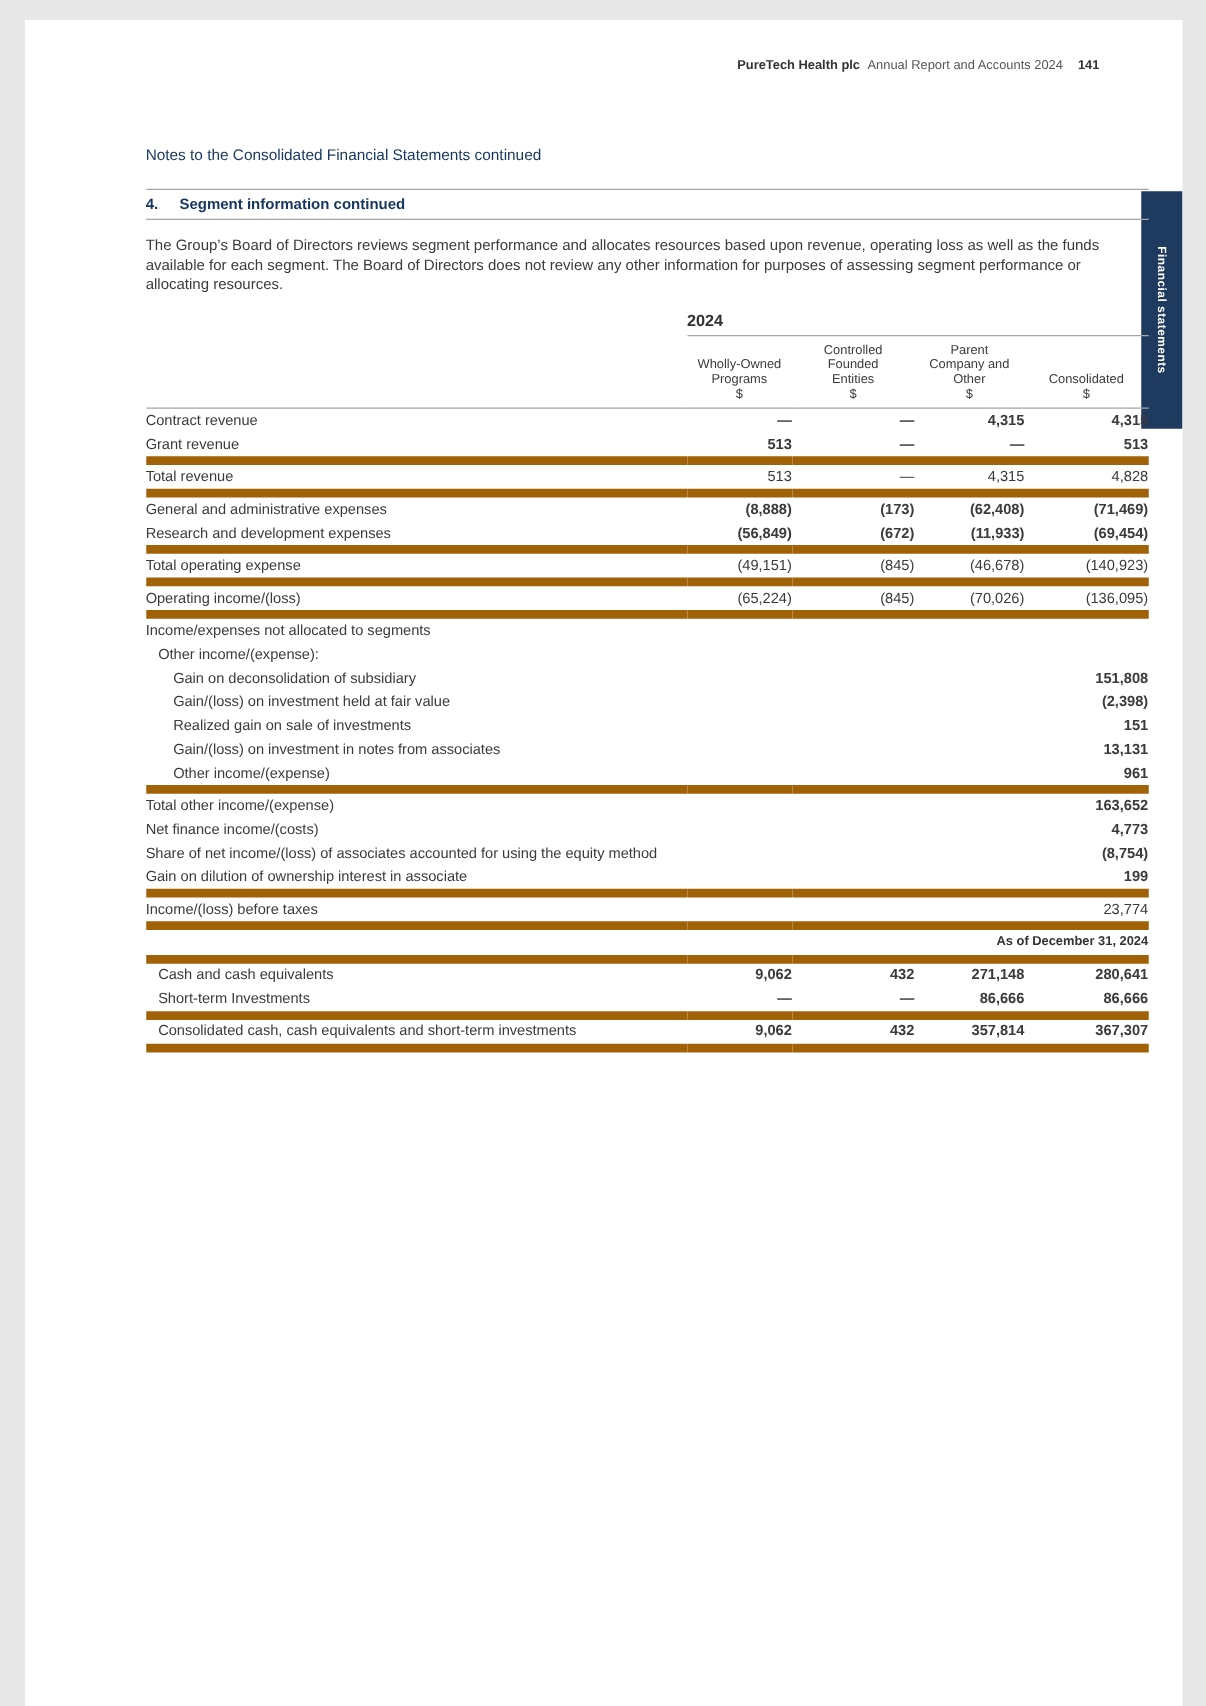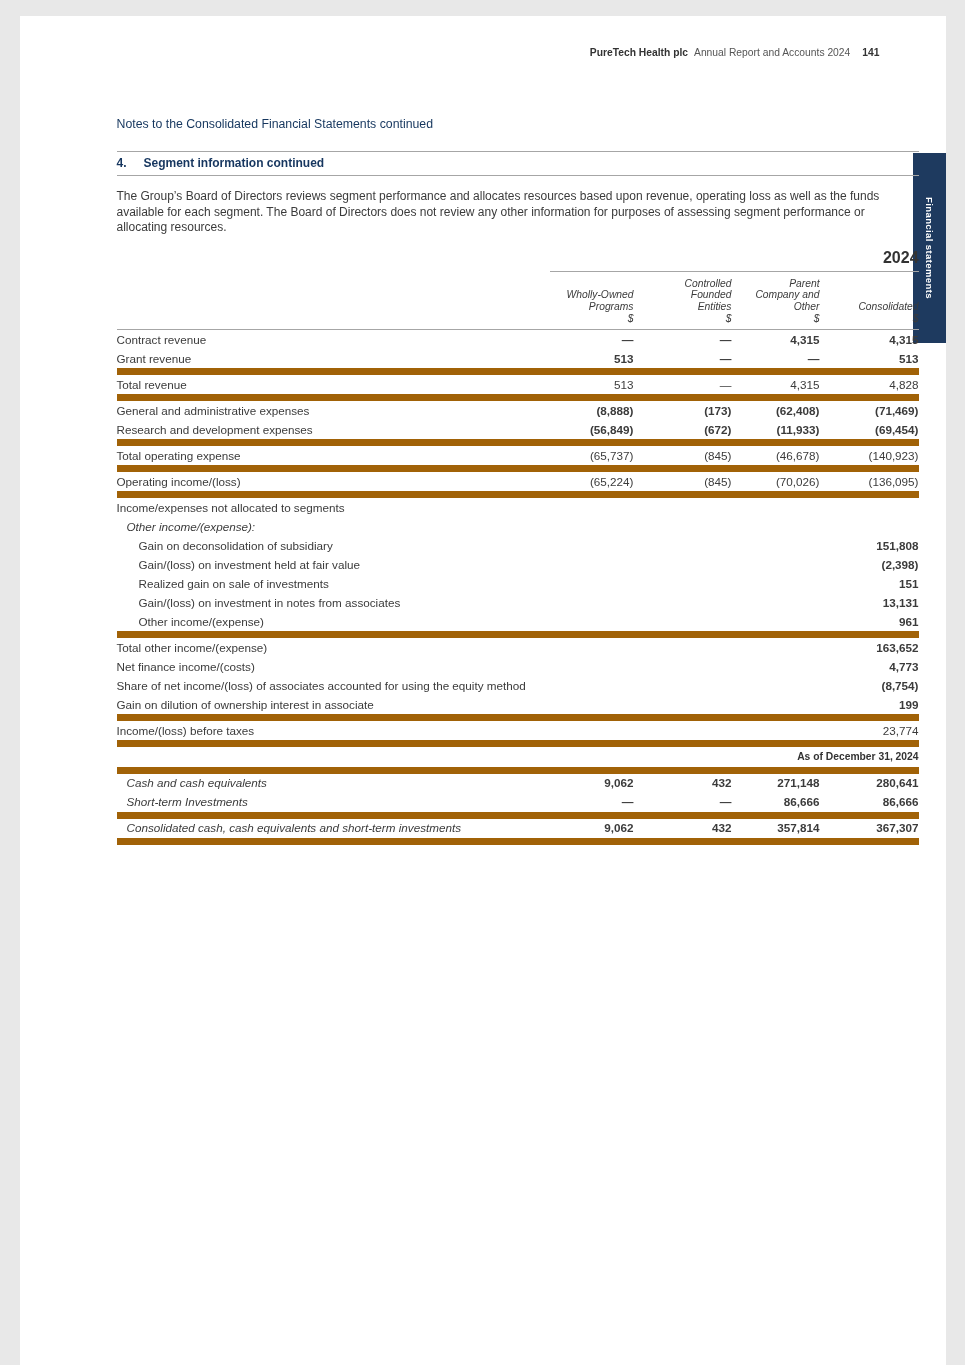--- a/index.html
+++ b/index.html
@@ -46,32 +46,32 @@
   .intro {
     margin-top:13px; margin-bottom:13px;
     font-size:12px; line-height:15.6px; color:#3b3b3b;
   }
 
   
   table { width:100%; border-collapse:collapse; table-layout:fixed;
           font-size:11.7px; color:#3b3b3b; margin-top:2px; }
   th, td { vertical-align:bottom; }
   th.year {
-    text-align:right; font-size:16px; font-weight:700; color:#333;
+    text-align:left; font-size:13px; font-weight:700; color:#333;
     padding:0 0 4px; border-bottom:1px solid #a6a6a6;
   }
   tr.col-header-row > th { border-bottom:1px solid #a6a6a6; }
   th.col-head {
-    text-align:right; font-weight:400; font-size:10.3px; line-height:11.6px;
-    color:#3b3b3b; padding:6px 0 5px;font-style:italic;
+    font-weight:400; font-size:10.3px; line-height:11.6px;
+    color:#3b3b3b; padding:6px 0 5px;
   }
   tbody td { padding:2.5px 0 3px; line-height:13.5px; }
   td.label { text-align:left; }
   td.val { text-align:right; font-weight:700; }
-  td.ind1 { padding-left:10px;font-style:italic; }
+  td.ind1 { padding-left:10px; }
   td.ind2 { padding-left:22px; }
   tr.bold td { font-weight:400; }
   tr.bb td { border-bottom:7px solid #a16207; }
   td.subhead {
     text-align:right; font-weight:700; font-size:10.3px; color:#333;
     padding:3px 0 3px;
   }
 </style>
 </head>
 <body>
@@ -153,21 +153,21 @@
           </tr>
           <tr class="bb">
             <td class="label">Research and development expenses</td>
             <td class="val">(56,849)</td>
             <td class="val">(672)</td>
             <td class="val">(11,933)</td>
             <td class="val">(69,454)</td>
           </tr>
           <tr class="bold bb">
             <td class="label">Total operating expense</td>
-            <td class="val">(65,737)</td>
+            <td class="val">(49,151)</td>
             <td class="val">(845)</td>
             <td class="val">(46,678)</td>
             <td class="val">(140,923)</td>
           </tr>
           <tr class="bold bb">
             <td class="label">Operating income/(loss)</td>
             <td class="val">(65,224)</td>
             <td class="val">(845)</td>
             <td class="val">(70,026)</td>
             <td class="val">(136,095)</td>

